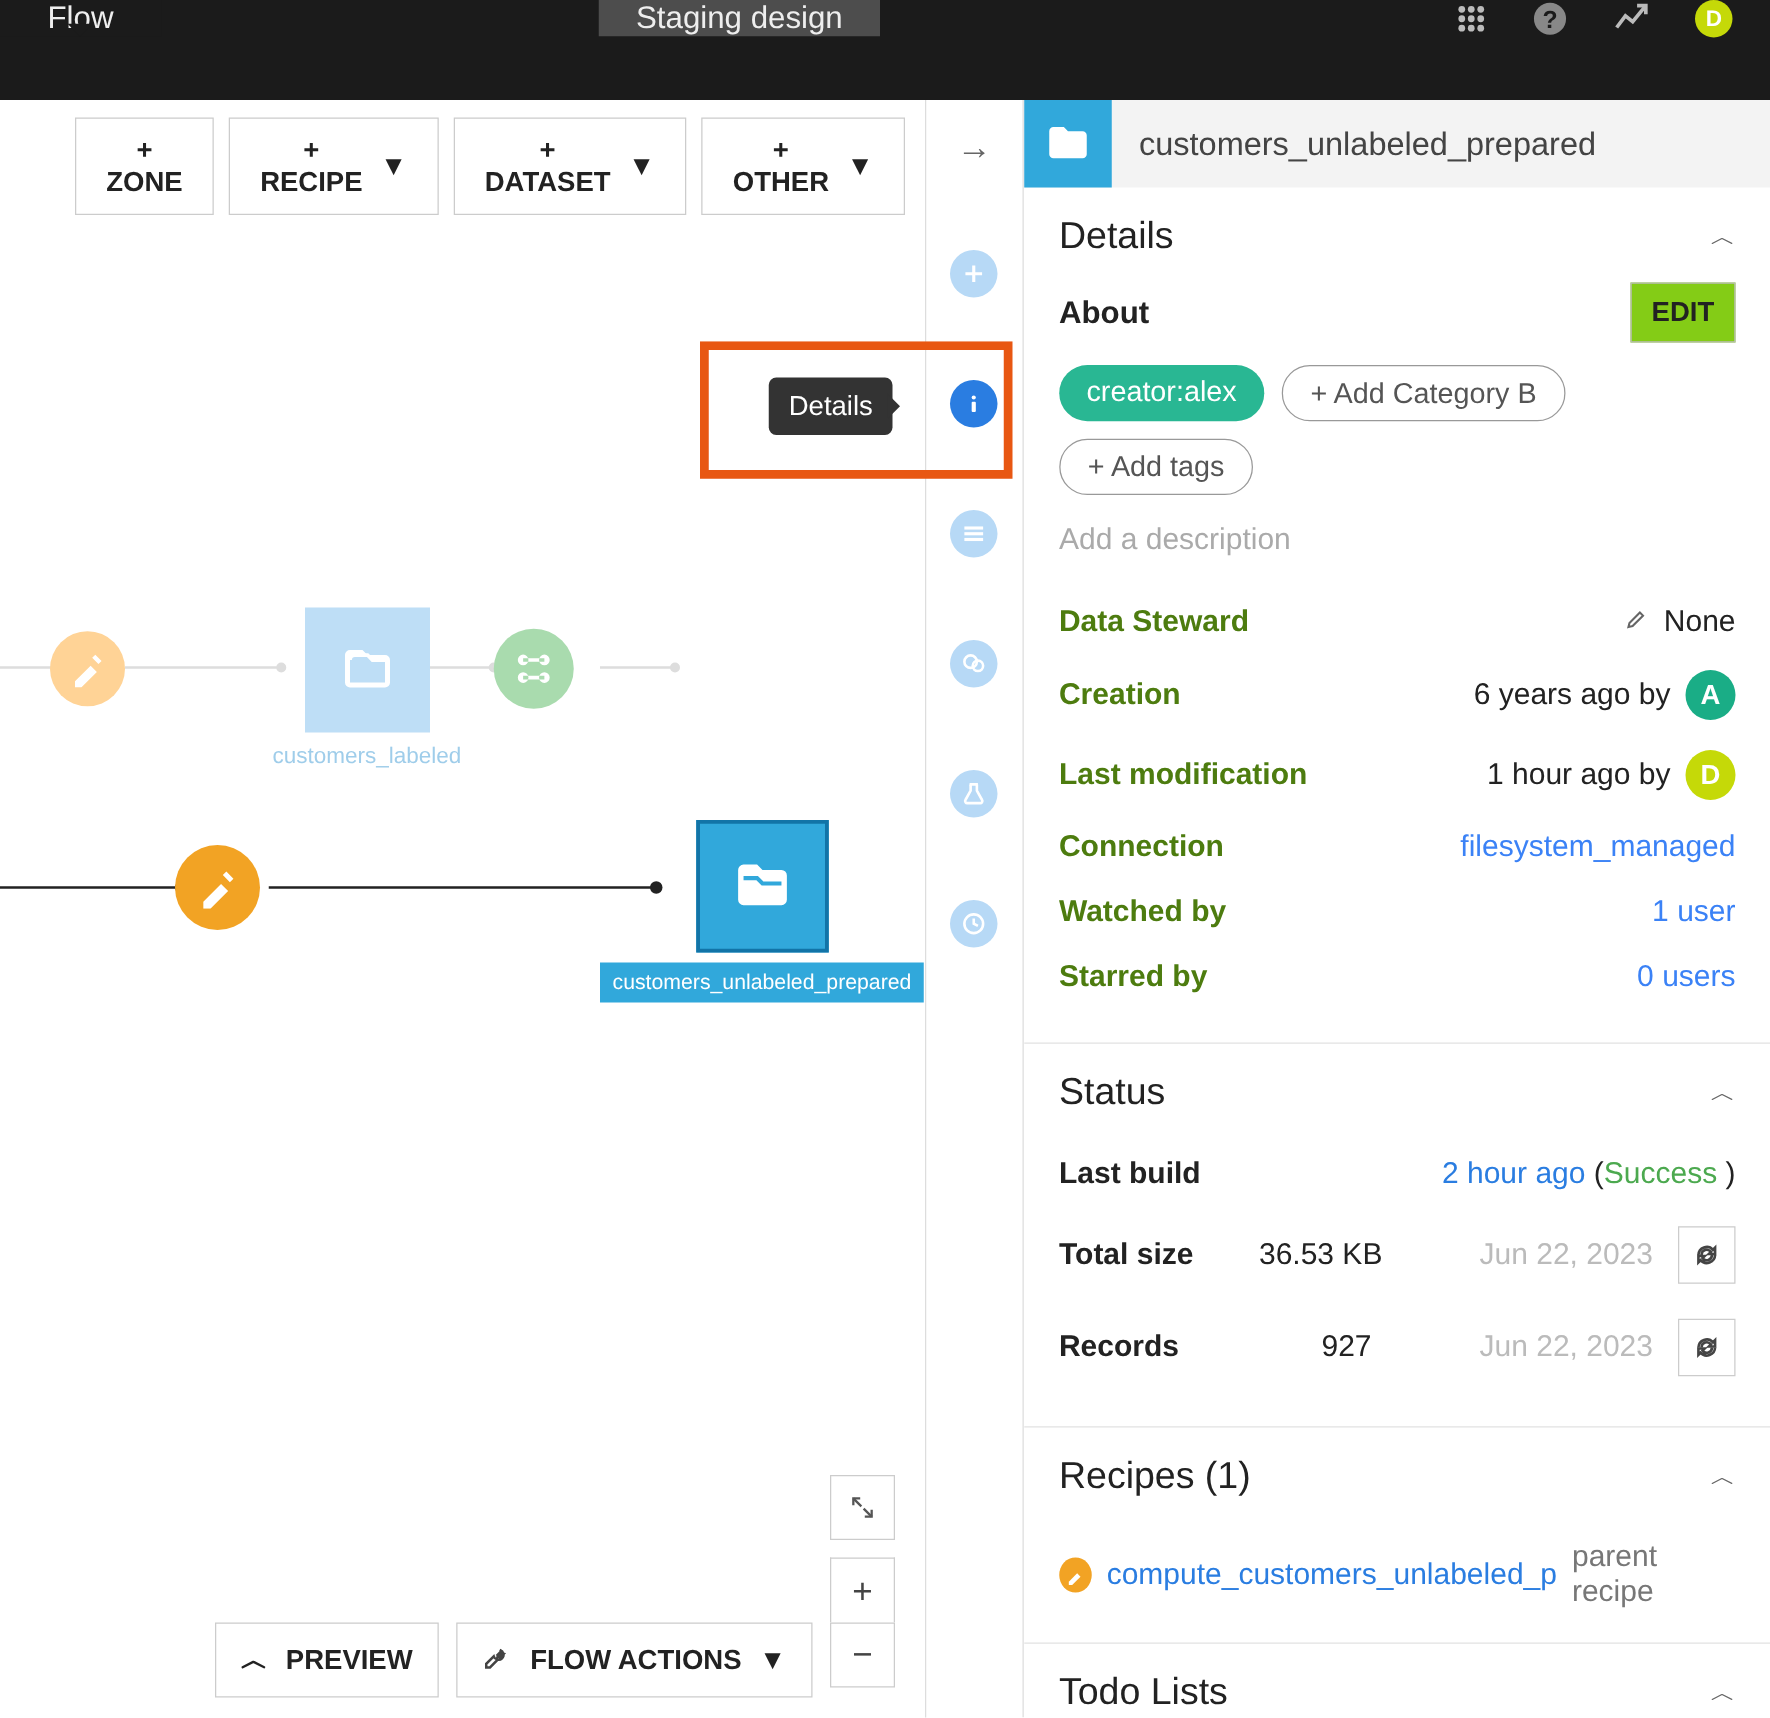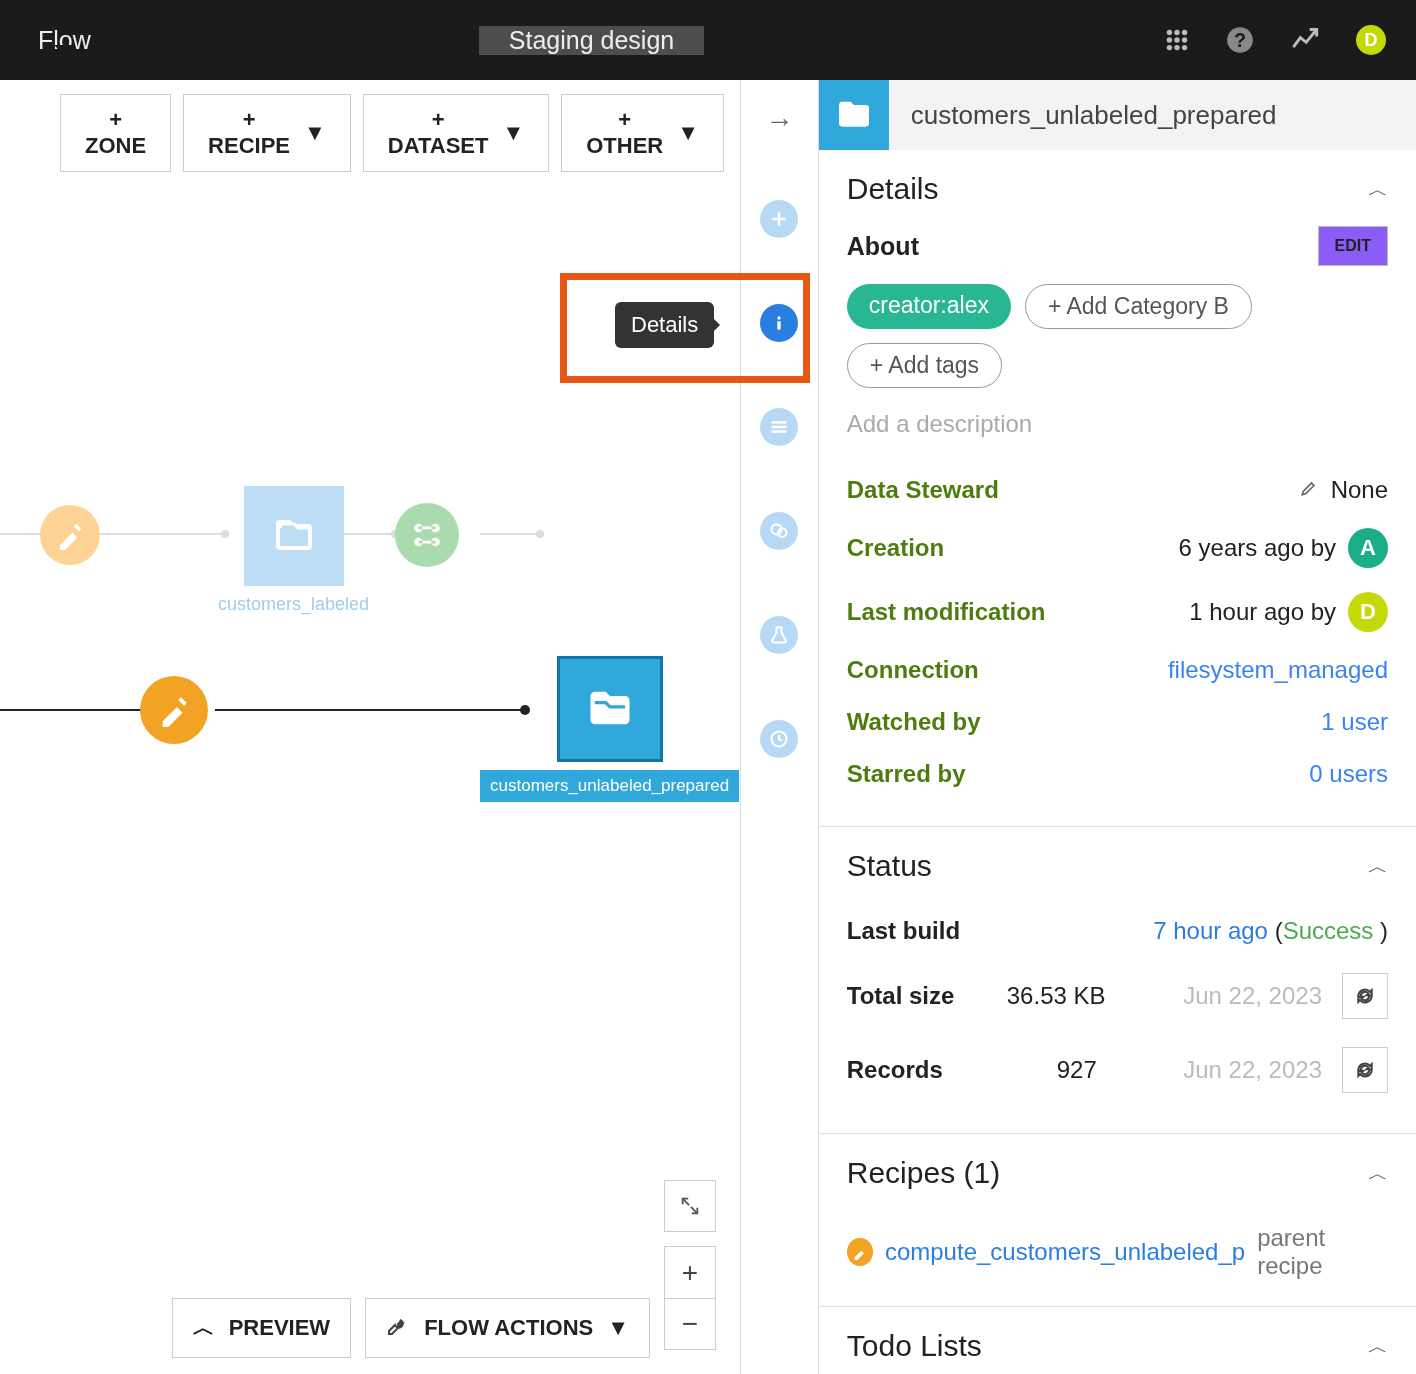--- a/index.html
+++ b/index.html
@@ -1,19 +1,19 @@
 <!DOCTYPE html>
 <html><head>
 <meta charset="utf-8">
 <style>
 * { box-sizing: border-box; margin: 0; padding: 0; }
 body { font-family: -apple-system, BlinkMacSystemFont, "Segoe UI", Helvetica, Arial, sans-serif; width: 1416px; height: 1374px; overflow: hidden; background: #fff; color: #222; }
 
 
-.topbar { height: 80px; background: #1b1b1b; display: flex; align-items: center; }
+.topbar { height: 80px; background: #1b1b1b; display: flex; align-items: flex-start; }
 .topbar-tab { display: flex; align-items: center; padding: 0 38px; color: #eee; font-size: 25px; font-weight: 500; position: relative; }
 .topbar-tab.flow { background: #1b1b1b; }
 .topbar-tab.flow::after { content: ""; position: absolute; bottom: -10px; left: 50%; transform: translateX(-50%); border: 10px solid transparent; border-top-color: #1b1b1b; z-index: 5;}
 .topbar-tab.staging { background: #4d4d4d; padding: 0 30px; margin-left: 350px; }
 .topbar-spacer { flex: 1; }
 .searchbox { background: #3a3a3a; margin: 16px 12px; border-radius: 4px; display: flex; align-items: center; padding: 0 20px; width: 340px; gap: 18px; }
 .searchbox svg { color: #bbb; }
 .searchbox input { background: transparent; border: none; outline: none; color: #bbb; font-size: 24px; width: 100%; }
 .searchbox input::placeholder { color: #9a9a9a; }
 .topbar-icons { display: flex; align-items: center; gap: 36px; padding: 0 30px; }
@@ -70,21 +70,21 @@
 .panel-header-icon { width: 70px; height: 70px; background: #31a8db; display: flex; align-items: center; justify-content: center; }
 .panel-header-title { font-size: 26px; color: #444; padding: 0 22px; font-weight: 400; }
 
 .section { border-bottom: 1px solid #e2e2e2; padding: 22px 28px 26px 28px; }
 .section-head { display: flex; justify-content: space-between; align-items: center; margin-bottom: 20px; }
 .section-title { font-size: 30px; font-weight: 400; color: #222; }
 .chev { font-size: 20px; color: #666; cursor: pointer; }
 
 .about-row { display: flex; justify-content: space-between; align-items: center; margin-bottom: 18px; }
 .about-label { font-size: 25px; font-weight: 600; color: #222; }
-.edit-btn { border: 1px solid #bbb; background: #8b5cf6; padding: 10px 16px; font-size: 16px; font-weight: 700; color: #222; cursor: pointer; }
+.edit-btn { border: 1px solid #bbb; background: #84cc16; padding: 10px 16px; font-size: 22px; font-weight: 700; color: #222; cursor: pointer; }
 
 .tag-row { display: flex; gap: 14px; flex-wrap: wrap; margin-bottom: 22px; }
 .pill { padding: 8px 22px; border-radius: 999px; font-size: 23px; }
 .pill.green { background: #29b793; color: #fff; }
 .pill.outline { border: 1.5px solid #999; color: #555; background: #fff; cursor: pointer; }
 
 .desc-placeholder { color: #aaa; font-size: 24px; margin-bottom: 26px; cursor: text; }
 
 .info-row { display: flex; justify-content: space-between; align-items: center; padding: 12px 0; font-size: 24px; }
 .info-label { font-weight: 600; color: #4d7c0f; }
@@ -366,21 +366,21 @@
     </div>
 
     <div class="section">
       <div class="section-head">
         <div class="section-title">Status</div>
         <span class="chev">︿</span>
       </div>
       <div class="status-row">
         <span class="status-label">Last build</span>
         <span style="flex:1;text-align:right;">
-          <span style="color:#2a7de1">7 hour ago</span>
+          <span style="color:#2a7de1">2 hour ago</span>
           <span> (</span><span class="success">Success</span><span> )</span>
         </span>
       </div>
       <div class="status-row">
         <span class="status-label">Total size</span>
         <span class="status-val">36.53 KB</span>
         <span class="status-date">Jun 22, 2023</span>
         <button class="refresh-btn">
           <svg width="20" height="20" viewBox="0 0 24 24" fill="none" stroke="#444" stroke-width="2.5">
               <path d="M4 12a8 8 0 0114-5l2-2v6h-6l2-2a5 5 0 00-9 3"></path>

